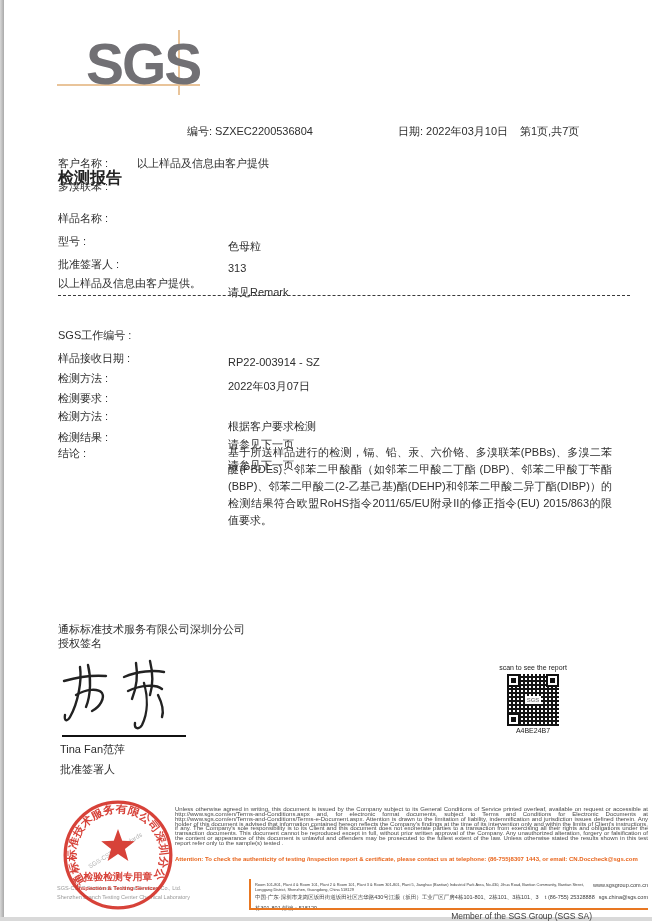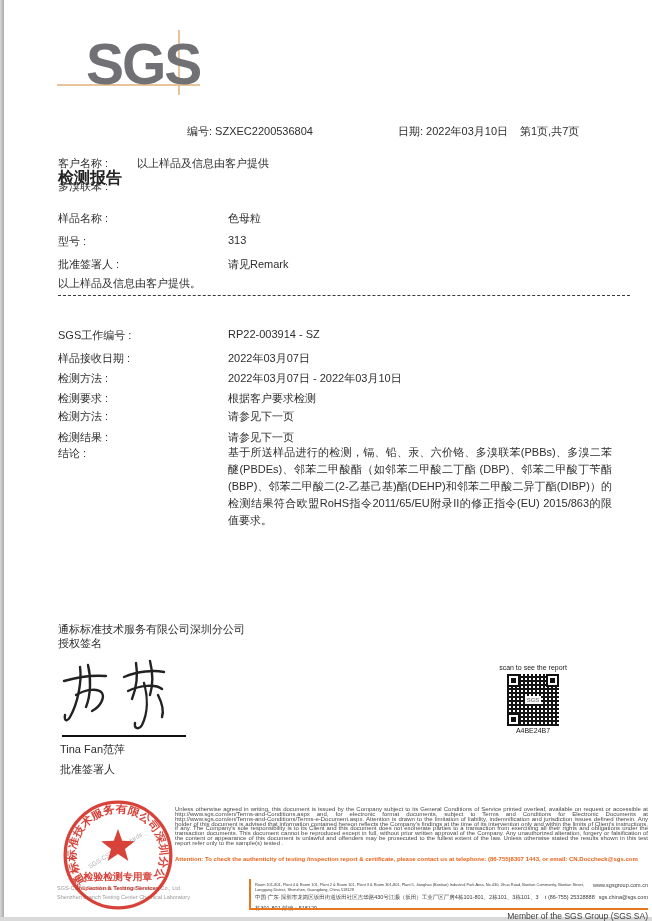--- a/index.html
+++ b/index.html
@@ -25,21 +25,21 @@
   
   .doc-title { left:58px; top:120px; font-size:16px; font-weight:bold; color:#222;margin-top:48px; }
   .hdr-no   { left:187px; top:124px; font-size:11px; }
   .hdr-date { left:398px; top:124px; font-size:11px; }
   .hdr-page { left:520px; top:124px; font-size:11px; }
 
   
   .frow { position:absolute; left:58px; font-size:11px; width:560px; }
   .frow .lbl { display:inline-block; }
   .frow .val1 { position:absolute; left:79px; }
-  .frow .val2 { position:absolute; left:170px; }
+  .frow .val2 { position:absolute; left:170px;margin-top:28px; }
   .note { left:58px; font-size:11px; }
 
   .dashed-sep { left:58px; top:295px; width:572px; height:0;
     border-top:1px dashed #3a3a3a; }
 
   .conclusion-lbl { left:58px; top:446px; font-size:11px; }
   .conclusion-text { left:228px; top:444px; width:384px; font-size:11px;
     line-height:17px; text-align:justify; }
 
   
@@ -75,21 +75,21 @@
     font-weight:bold; color:#e8641b; z-index:2; }
   .addr-vline { left:249px; top:879px; width:2px; height:30px; background:#e87722; z-index:2; }
   .addr-block { left:255px; top:882px; width:393px; z-index:2; color:#3c3c3c; }
   .addr-row { display:flex; align-items:flex-start; justify-content:space-between; gap:4px; }
   .addr-en { font-size:3.9px; line-height:5px; flex:1; }
   .addr-web { font-size:5.5px; white-space:nowrap; }
   .addr-cn { font-size:5.5px; line-height:11px; flex:1; }
   .addr-tel { font-size:5.5px; line-height:11px; white-space:nowrap; }
   .addr-mail { font-size:5.5px; line-height:11px; white-space:nowrap; }
   .addr-hline { left:249px; top:908px; width:399px; height:2px; background:#e87722; z-index:2; }
-  .member { left:0; top:911px; width:648px; text-align:right; font-size:8.5px; color:#3c3c3c; }
+  .member { left:0; top:911px; width:592px; text-align:right; font-size:8.5px; color:#3c3c3c; }
 </style>
 </head>
 <body>
 
 <div class="abs left-edge"></div>
 <div class="abs bottom-edge"></div>
 
 <div class="abs logo-hline"></div>
 <div class="abs logo-vline"></div>
 <div class="abs logo-text">SGS</div>
@@ -126,21 +126,20 @@
 <div class="frow" style="top:328px">
   <span class="lbl">SGS工作编号 :</span>
   <span class="val2">RP22-003914 - SZ</span>
 </div>
 <div class="frow" style="top:351px">
   <span class="lbl">样品接收日期 :</span>
   <span class="val2">2022年03月07日</span>
 </div>
 <div class="frow" style="top:371px">
   <span class="lbl">检测方法 :</span>
-  <span class="val2">2022年03月07日 - 2022年03月10日</span>
 </div>
 <div class="frow" style="top:391px">
   <span class="lbl">检测要求 :</span>
   <span class="val2">根据客户要求检测</span>
 </div>
 <div class="frow" style="top:409px">
   <span class="lbl">检测方法 :</span>
   <span class="val2">请参见下一页</span>
 </div>
 <div class="frow" style="top:430px">

